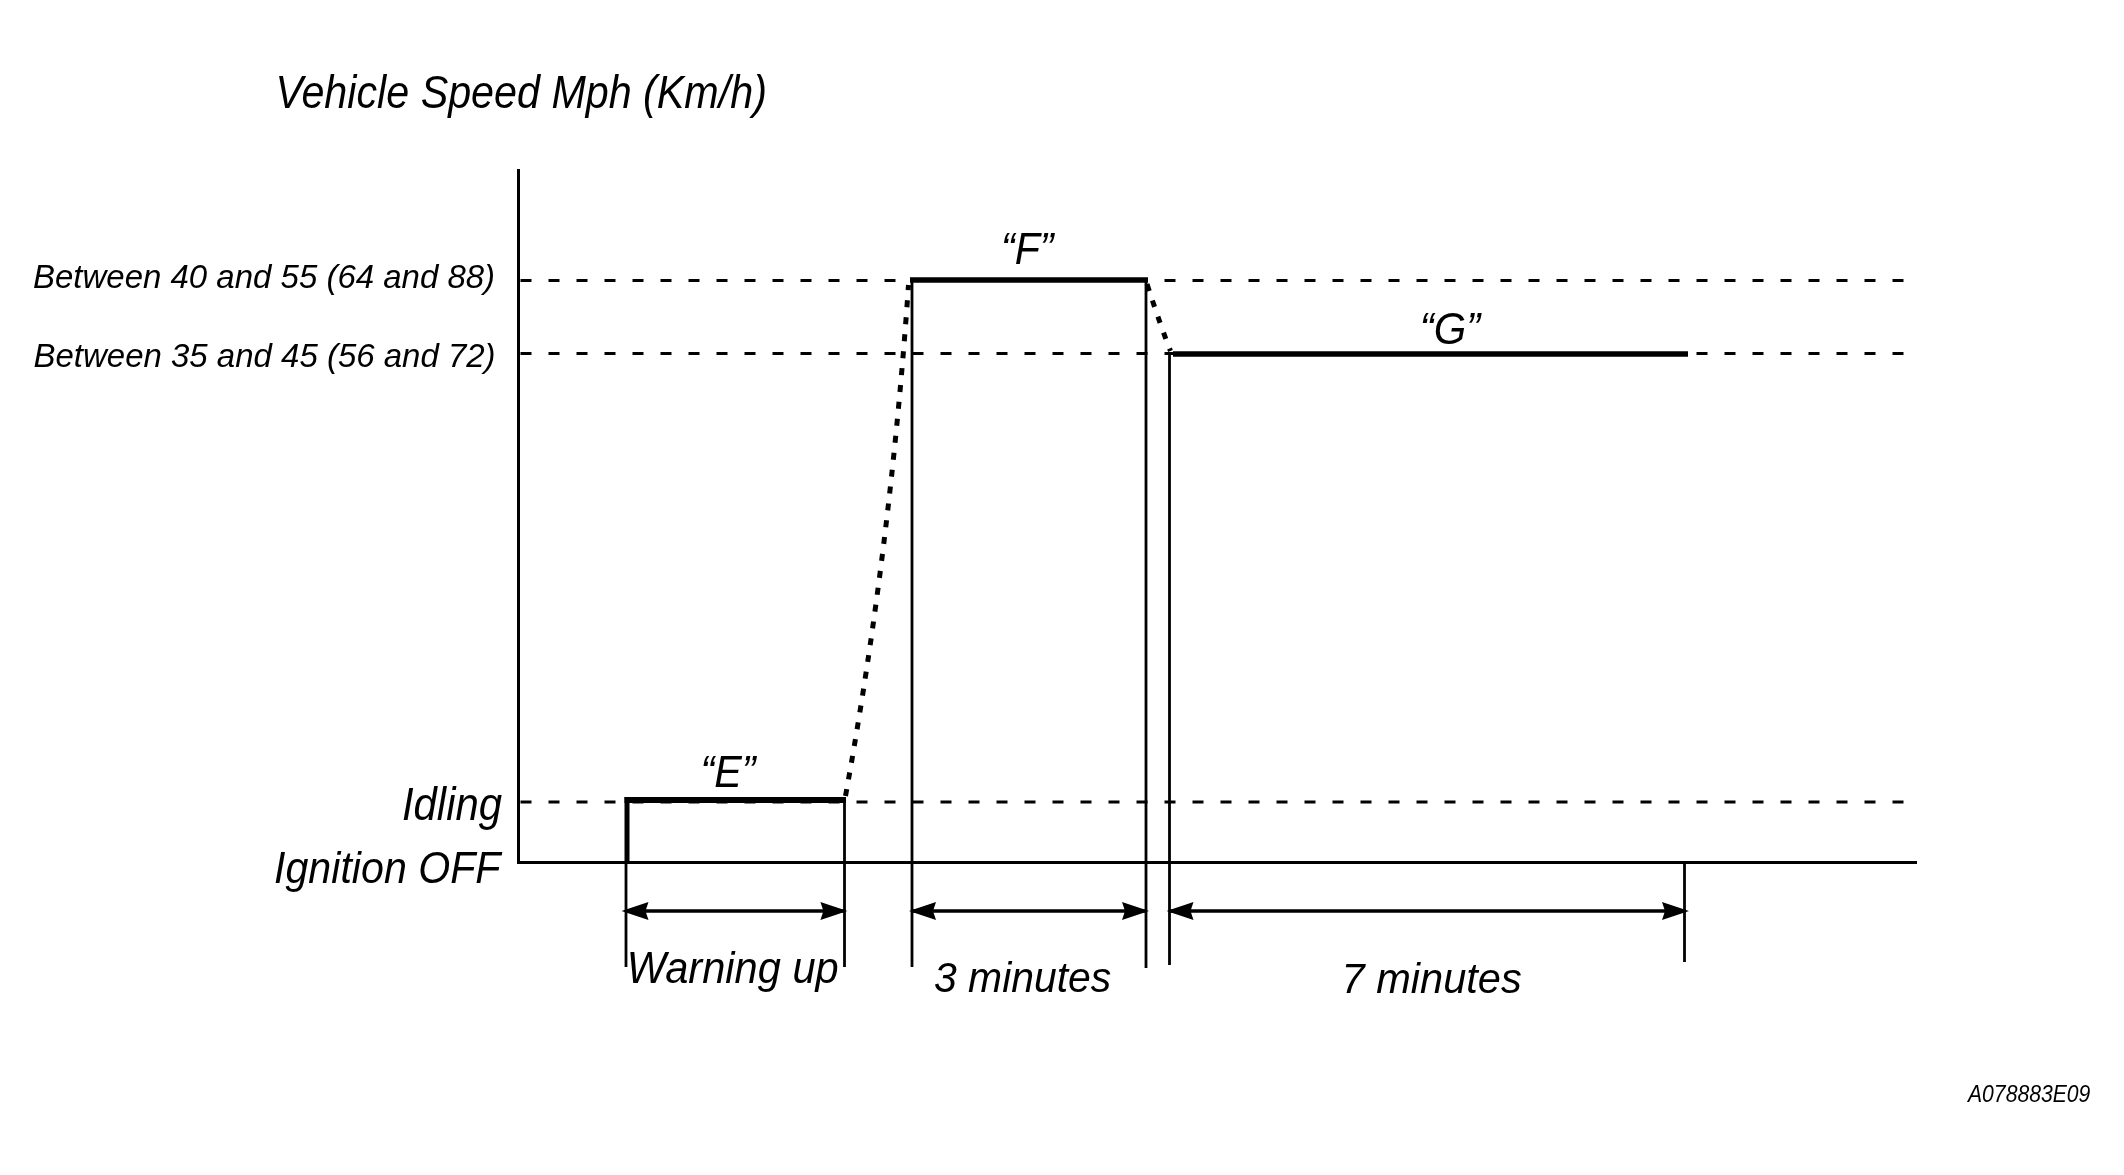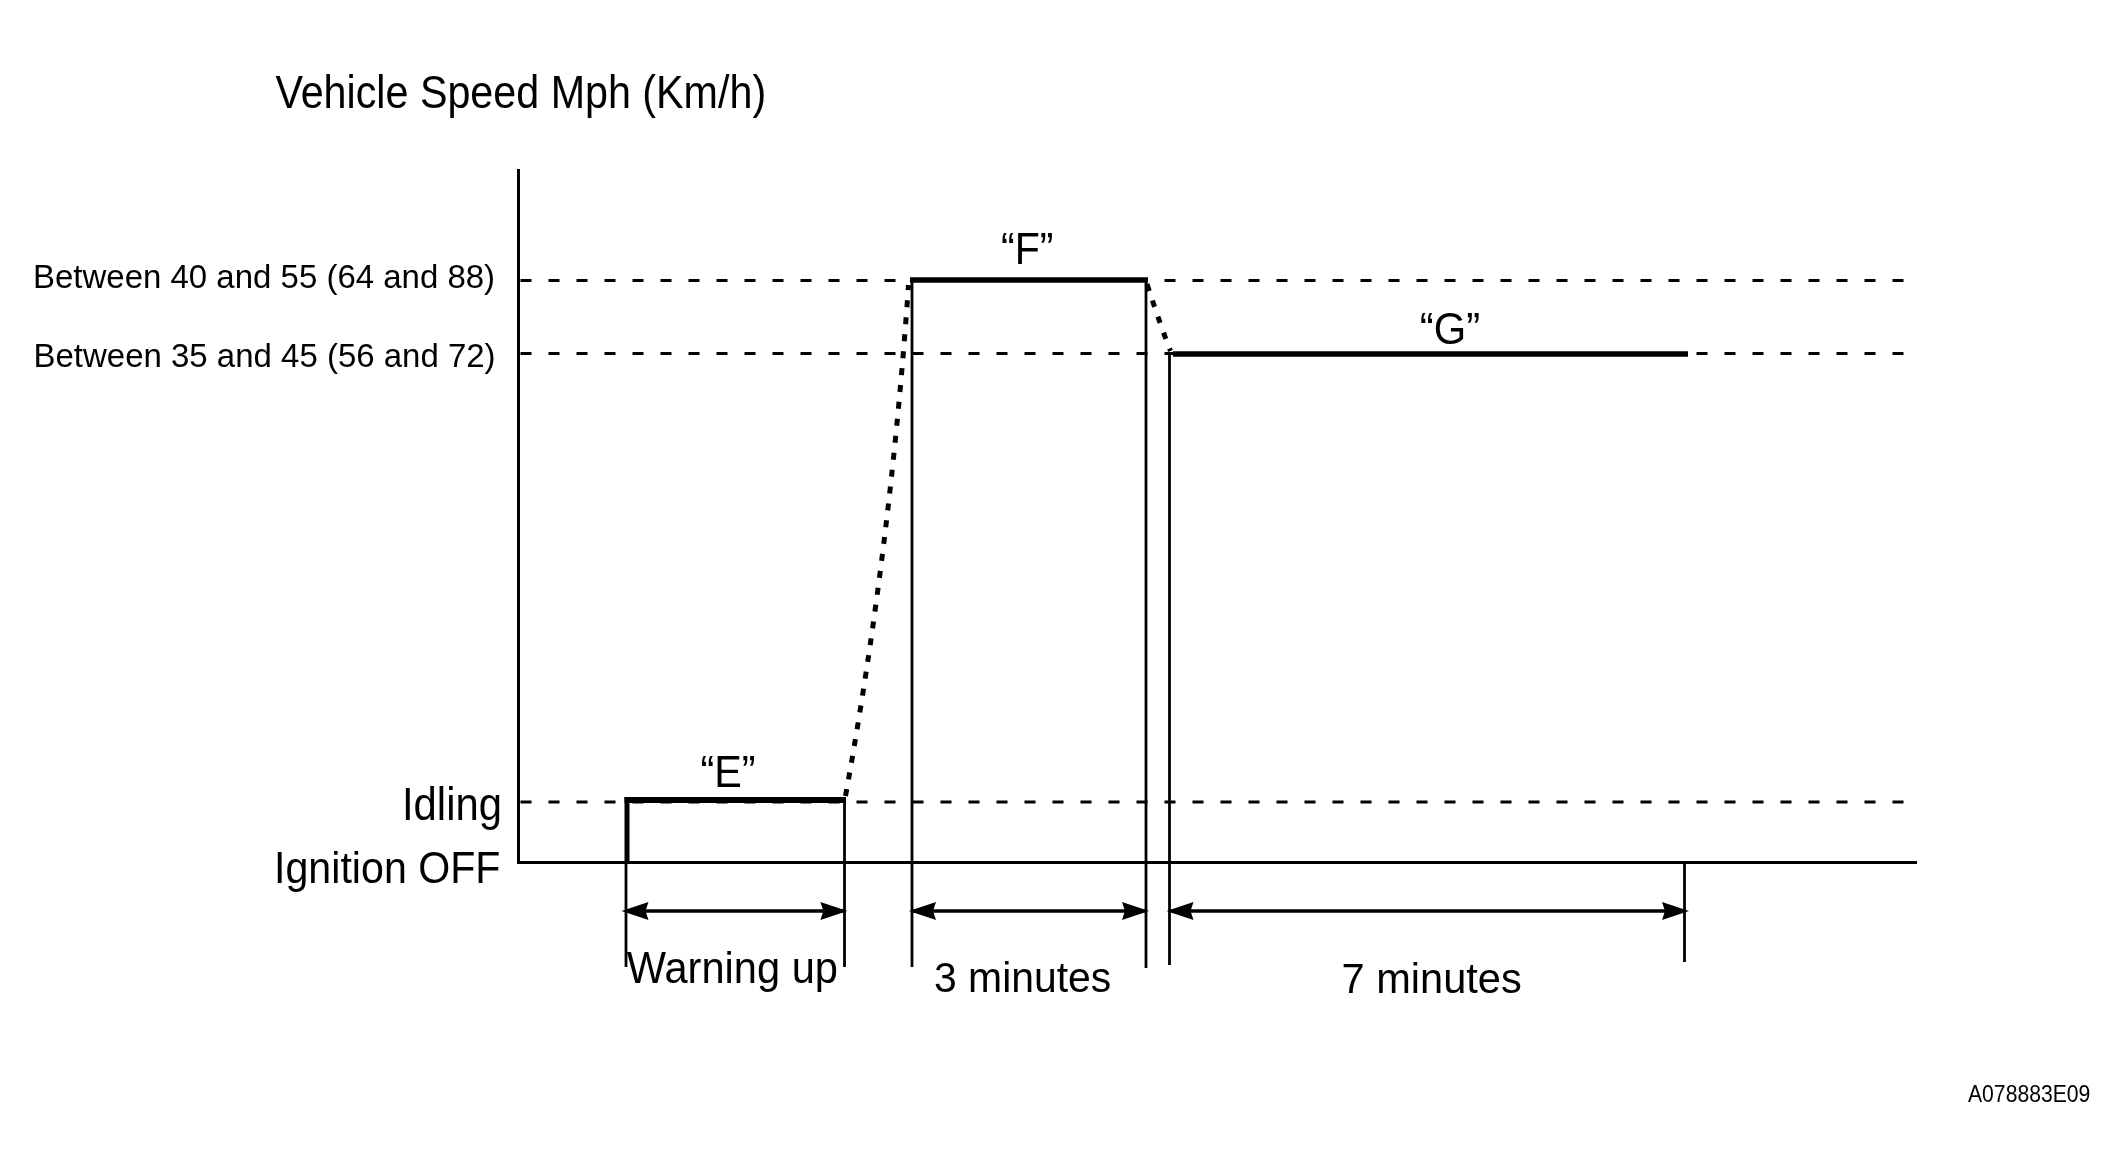--- a/index.html
+++ b/index.html
@@ -1,16 +1,16 @@
 <!DOCTYPE html>
 <html><head>
 <meta charset="utf-8">
 <style>
   html,body{margin:0;padding:0;background:#ffffff;}
-  .page{position:relative;width:2124px;height:1175px;background:#a3a3a3;overflow:hidden;}
+  .page{position:relative;width:2124px;height:1175px;background:#a3a3a3;overflow:hidden;font-style:italic;}
   svg{position:absolute;left:0;top:0;}
   text{font-family:"Liberation Sans", sans-serif;fill:#000000;}
 </style>
 </head>
 <body>
 <div class="page">
 <svg width="2124" height="1175" viewBox="0 0 2124 1175" xmlns="http://www.w3.org/2000/svg">
 
   <rect x="0" y="0" width="2124" height="1175" fill="#ffffff"></rect>
 

